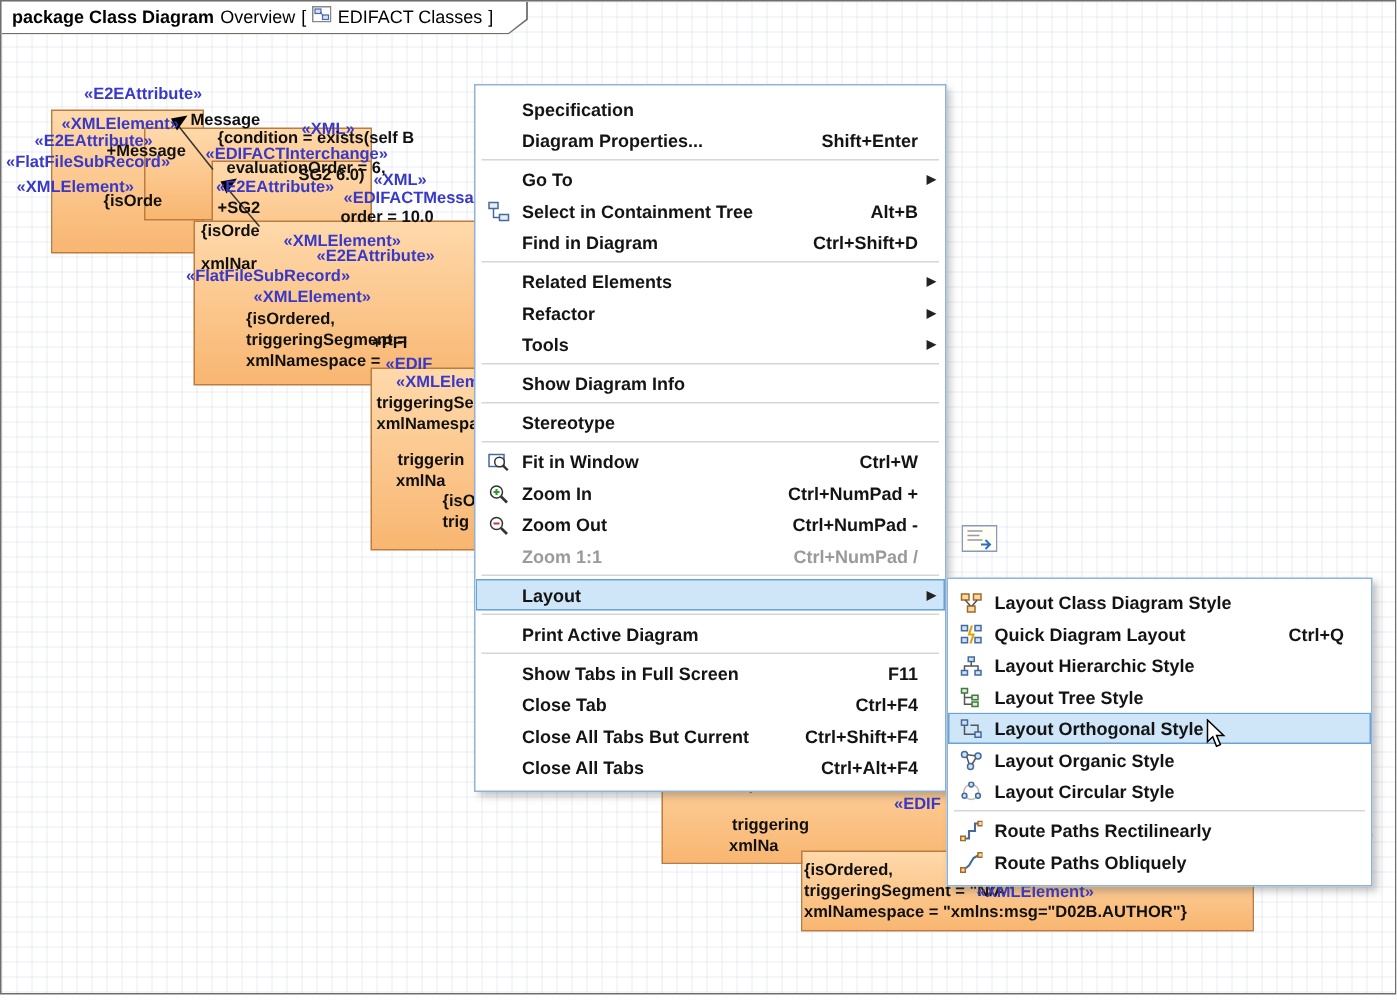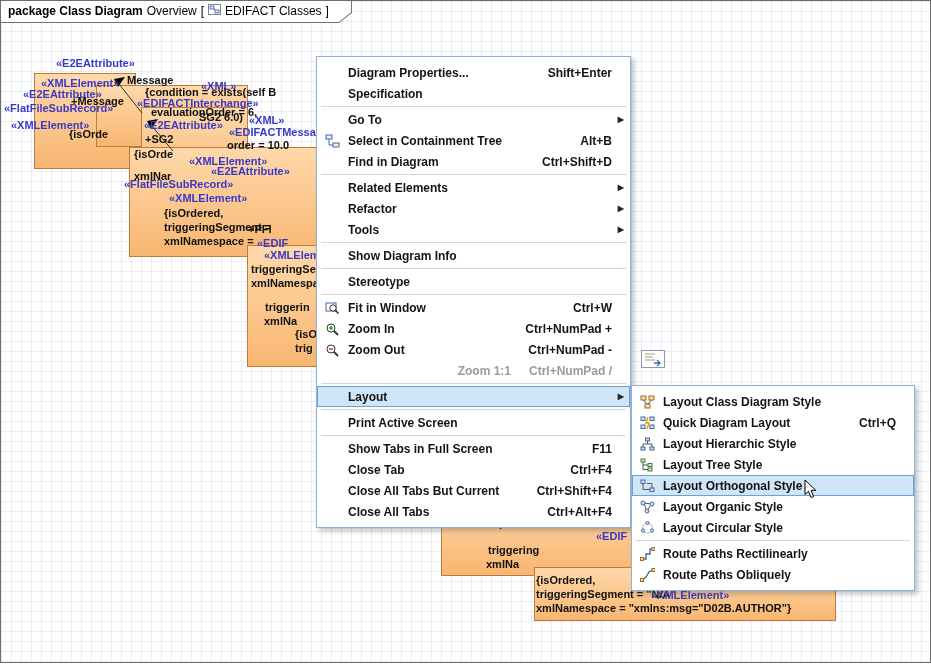--- a/index.html
+++ b/index.html
@@ -44,21 +44,21 @@
     padding:5px 0;font-size:12px;font-weight:bold;color:#141414;box-sizing:border-box;
   }
   #main-menu{left:315px;top:55px;width:315px;z-index:6;}
   #layout-submenu{left:630px;top:384px;width:284px;z-index:7;}
   .menu-item{display:flex;align-items:center;height:21px;padding:0 6px 0 4px;box-sizing:border-box;cursor:default;}
   .mi-icon{width:22px;height:16px;display:inline-flex;align-items:center;justify-content:center;margin-right:5px;flex:none;}
   .mi-label{flex:1;white-space:nowrap;}
   .mi-shortcut{white-space:nowrap;margin-left:18px;}
   .mi-arrow{width:12px;text-align:right;font-size:8px;flex:none;color:#222;}
   .menu-item.highlighted{background:#cfe5f8;box-shadow:inset 0 0 0 1px #6aa3d8;}
-  .menu-item.disabled{color:#9a9a9a;text-align:right;}
+  .menu-item.disabled{color:#9a9a9a;}
   .menu-item.disabled .mi-shortcut{color:#9a9a9a;}
   .menu-sep{height:1px;background:#d6d6d6;margin:2px 4px;}
   .cursor{position:absolute;left:803px;top:478px;z-index:9;pointer-events:none;}
 </style>
 </head>
 <body>
 
 <div class="screen">
 
   <div id="boxes-layer">
@@ -148,27 +148,27 @@
             <line x1="5.5" y1="4" x2="7.5" y2="6.5" stroke="#4466aa" stroke-width="0.8"></line>
           </svg></span>
       <span>EDIFACT Classes</span>
       <span>]</span>
     </div>
   </div>
 
   <div class="menu" id="main-menu">
       <div class="menu-item">
         <span class="mi-icon"></span>
+        <span class="mi-label">Specification</span>
+        <span class="mi-arrow"></span>
+      </div>
+      <div class="menu-item">
+        <span class="mi-icon"></span>
         <span class="mi-label">Diagram Properties...</span>
         <span class="mi-shortcut">Shift+Enter</span>
-        <span class="mi-arrow"></span>
-      </div>
-      <div class="menu-item">
-        <span class="mi-icon"></span>
-        <span class="mi-label">Specification</span>
         <span class="mi-arrow"></span>
       </div>
       <div class="menu-sep"></div>
       <div class="menu-item">
         <span class="mi-icon"></span>
         <span class="mi-label">Go To</span>
         <span class="mi-arrow">▶</span>
       </div>
       <div class="menu-item">
         <span class="mi-icon">
@@ -262,21 +262,21 @@
       </div>
       <div class="menu-sep"></div>
       <div class="menu-item highlighted">
         <span class="mi-icon"></span>
         <span class="mi-label">Layout</span>
         <span class="mi-arrow">▶</span>
       </div>
       <div class="menu-sep"></div>
       <div class="menu-item">
         <span class="mi-icon"></span>
-        <span class="mi-label">Print Active Screen</span>
+        <span class="mi-label">Print Active Diagram</span>
         <span class="mi-arrow"></span>
       </div>
       <div class="menu-sep"></div>
       <div class="menu-item">
         <span class="mi-icon"></span>
         <span class="mi-label">Show Tabs in Full Screen</span>
         <span class="mi-shortcut">F11</span>
         <span class="mi-arrow"></span>
       </div>
       <div class="menu-item">

